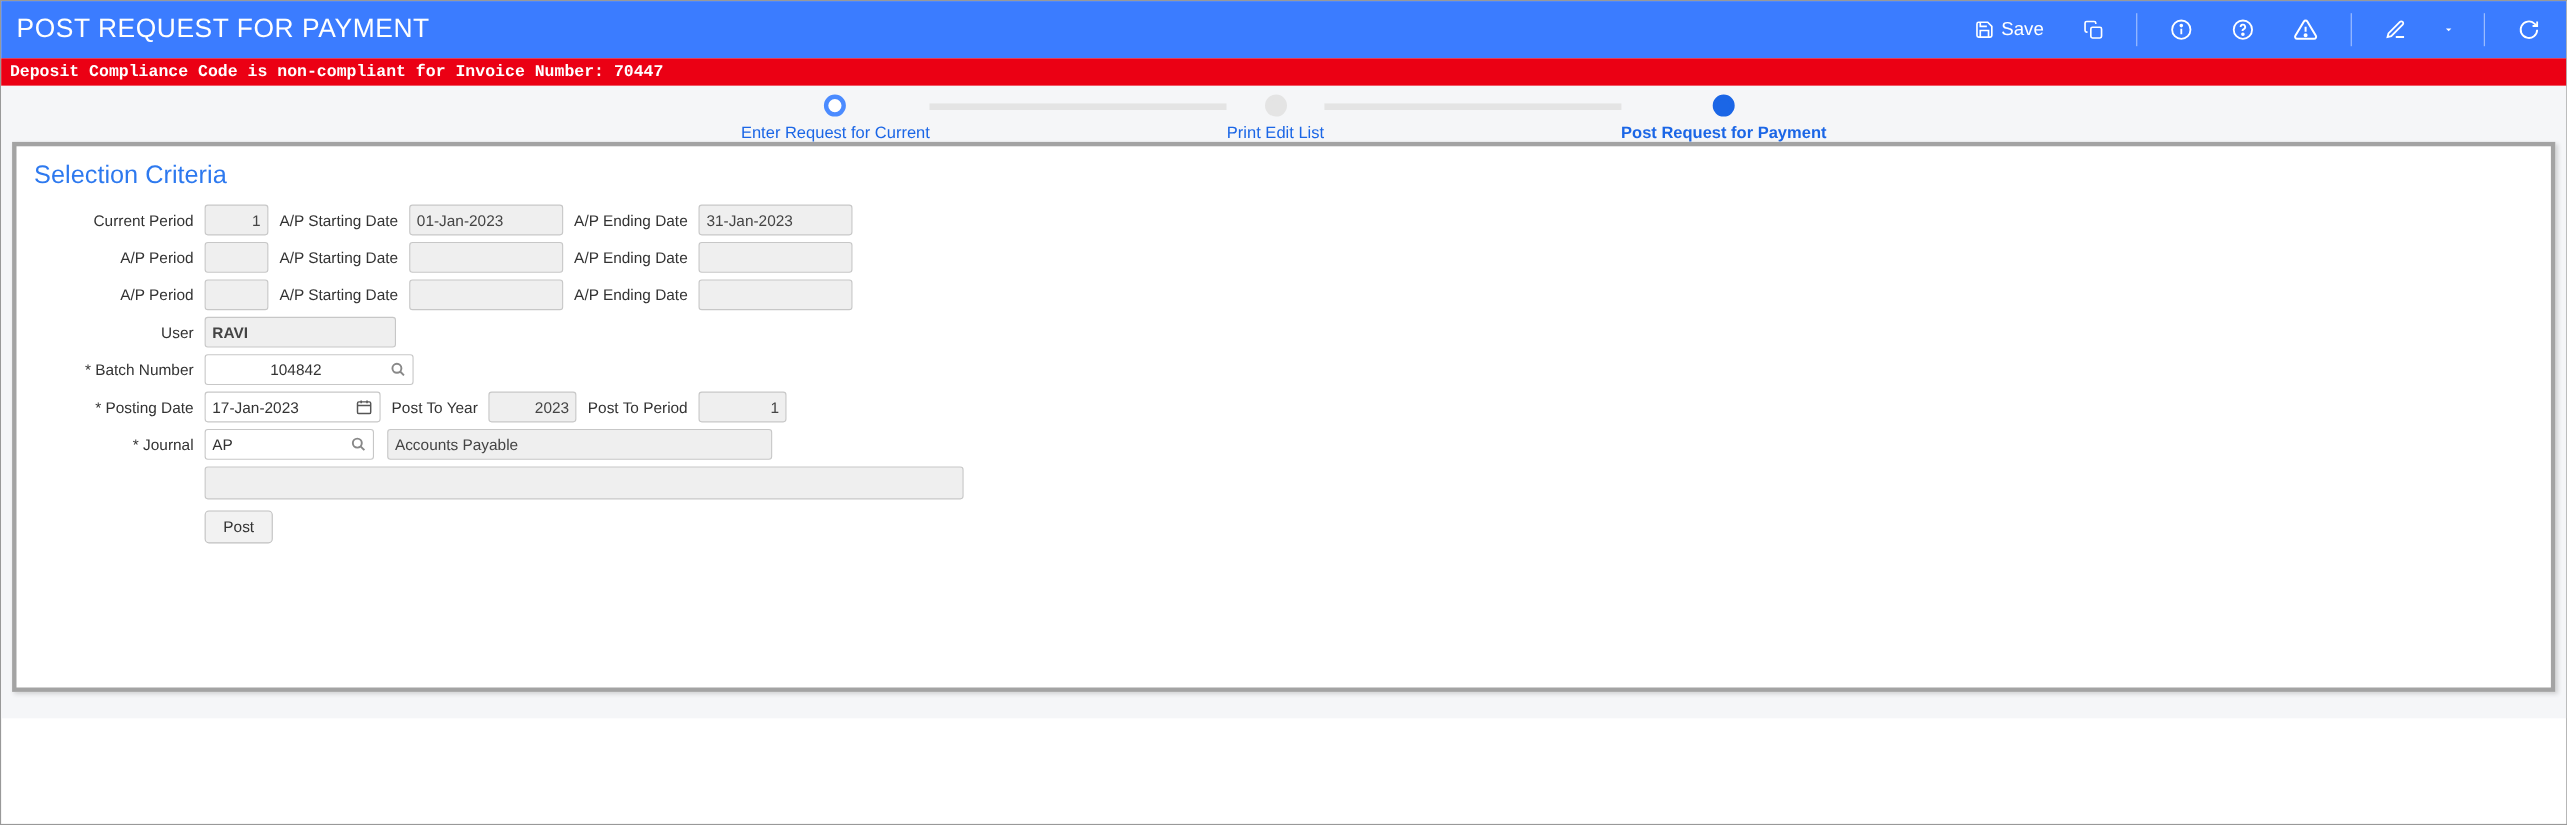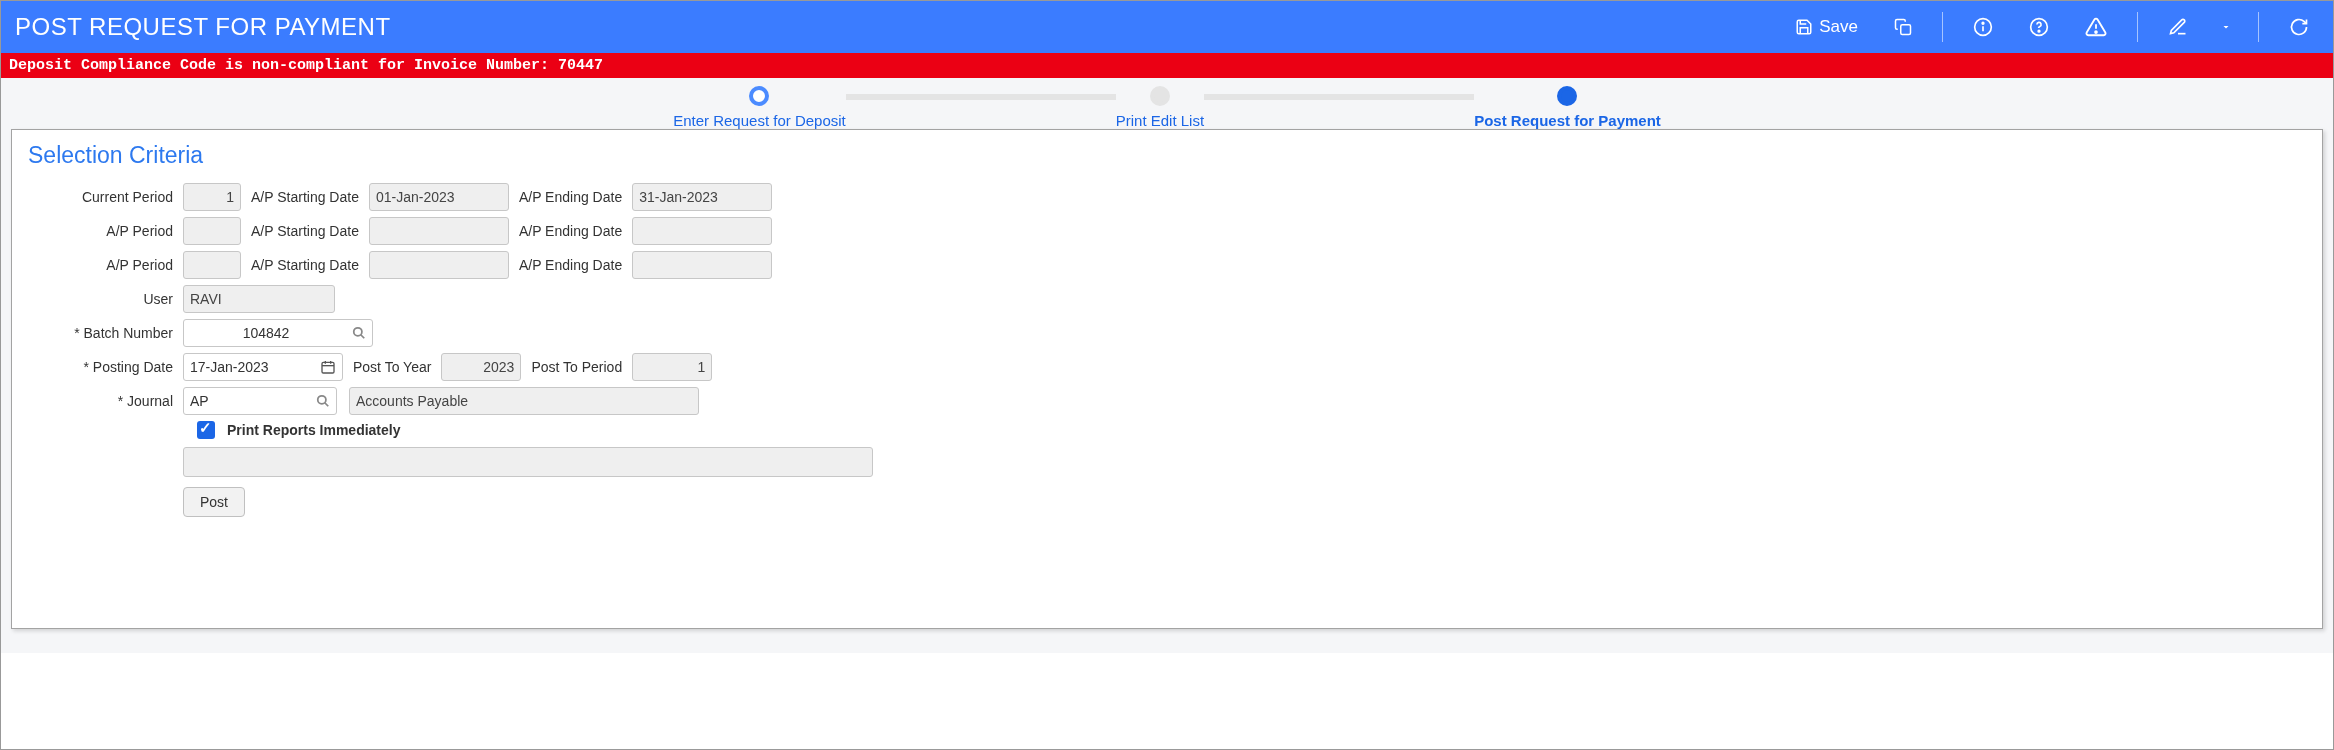--- a/index.html
+++ b/index.html
@@ -53,21 +53,21 @@
   }
   .step-dot.open { background:#fff; border:4px solid #4b8bff; }
   .step-dot.done { background:#1b66e6; border:4px solid #1b66e6; }
   .step-label { margin-top:6px; font-size:15px; color:#1b66e6; white-space:nowrap; }
   .step-label.current { font-weight:bold; }
   .step-line {
     height: 6px; background:#e4e4e4; flex:0 0 auto; width: 270px; margin-top: 8px;
     align-self:flex-start;
   }
   .panel {
-    margin: 0 10px 10px 10px; border: 1px solid #a3a3a3; background:#fff;
+    margin: 0 10px 10px 10px; border: 4px solid #a3a3a3; background:#fff;
     box-shadow: 2px 2px 4px rgba(0,0,0,0.15);
     padding: 12px 16px 18px 16px;
     min-height: 500px;
   }
   .panel h2 {
     color:#2d79ef; font-size:23px; font-weight:400; margin-bottom:14px;
   }
   .form-row { display:flex; align-items:center; margin-bottom:6px; min-height:28px; }
   .lbl { width: 155px; text-align:right; padding-right:10px; color:#333; font-size:14px; }
   .req::before { content:"* "; color:#333; }
@@ -171,21 +171,21 @@
 </div>
 
 <div class="alert-bar">
   <span>Deposit Compliance Code is non-compliant for Invoice Number: 70447</span>
 </div>
 
 <div class="stepper-area">
   <div class="stepper">
     <div class="step-wrap">
       <div class="step-dot open"></div>
-      <div class="step-label">Enter Request for Deposit</div>
+      <div class="step-label">Enter Request for Current</div>
     </div>
     <div class="step-line"></div>
     <div class="step-wrap">
       <div class="step-dot"></div>
       <div class="step-label">Print Edit List</div>
     </div>
     <div class="step-line"></div>
     <div class="step-wrap">
       <div class="step-dot done"></div>
       <div class="step-label current">Post Request for Payment</div>
@@ -223,21 +223,21 @@
       <div class="field ro" style="width:58px;"></div>
       <div class="sublbl">A/P Starting Date</div>
       <div class="field ro" style="width:140px;"></div>
       <div class="sublbl">A/P Ending Date</div>
       <div class="field ro" style="width:140px;"></div>
     </div>
 
     
     <div class="form-row">
       <div class="lbl">User</div>
-      <div class="field ro" style="width:152px;">RAVI</div>
+      <div class="field ro" style="width:174px;font-weight:bold;">RAVI</div>
     </div>
 
     
     <div class="form-row">
       <div class="lbl req">Batch Number</div>
       <div class="field lookup" style="width:190px;position:relative;">
         <input style="text-align: center; padding-right: 24px;" value="104842">
         <span class="mag">
           <svg width="14" height="14" viewBox="0 0 24 24" fill="none" stroke="#888" stroke-width="3">
               <circle cx="10" cy="10" r="7"></circle>
@@ -278,24 +278,20 @@
               <circle cx="10" cy="10" r="7"></circle>
               <line x1="21" y1="21" x2="15" y2="15"></line>
             </svg>
         </span>
       </div>
       <div class="gap"></div>
       <div class="field ro" style="width:350px;">Accounts Payable</div>
     </div>
 
     
-    <div class="chk-row">
-      <div class="chk"></div>
-      <span style="font-weight:bold;color:#333;font-size:14px;">Print Reports Immediately</span>
-    </div>
 
     
     <div class="field ro big-ro"></div>
 
     
     <button class="post-btn">Post</button>
   </div>
 </div>
 
 </body></html>

